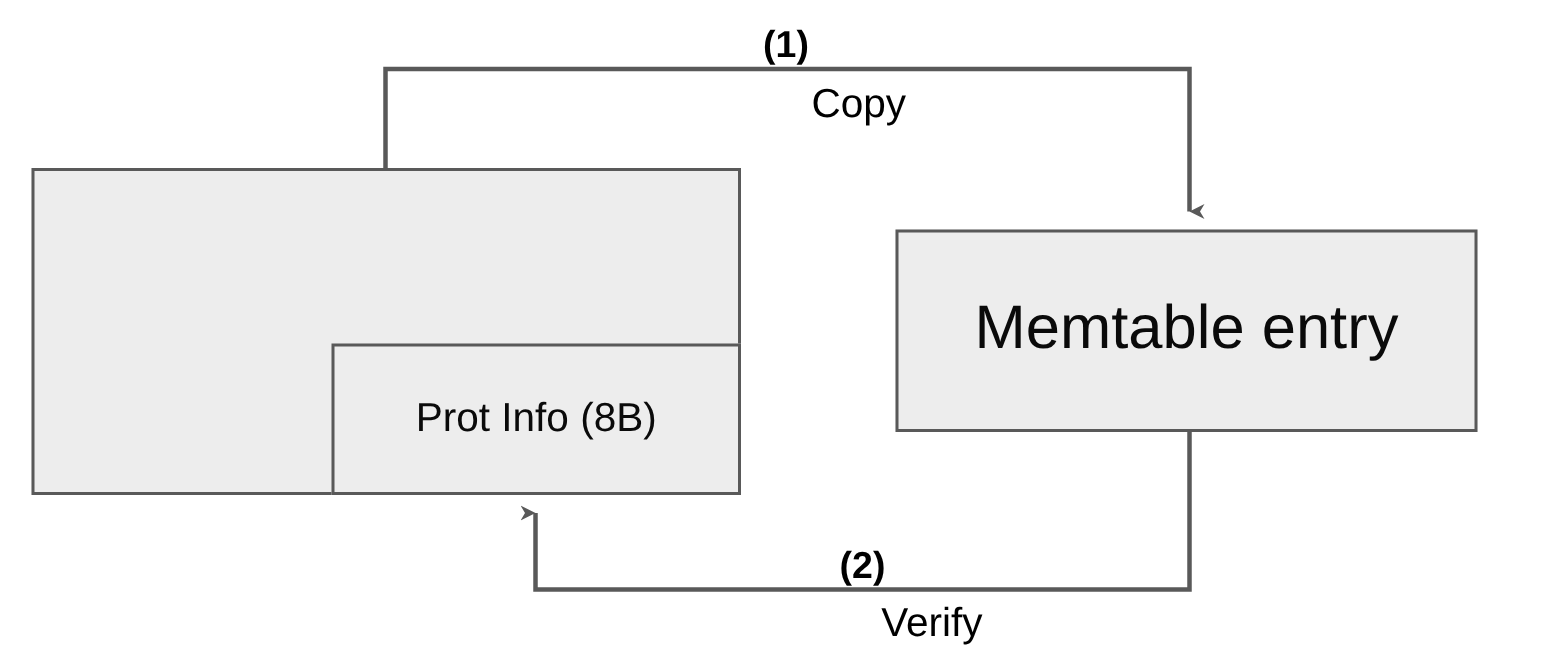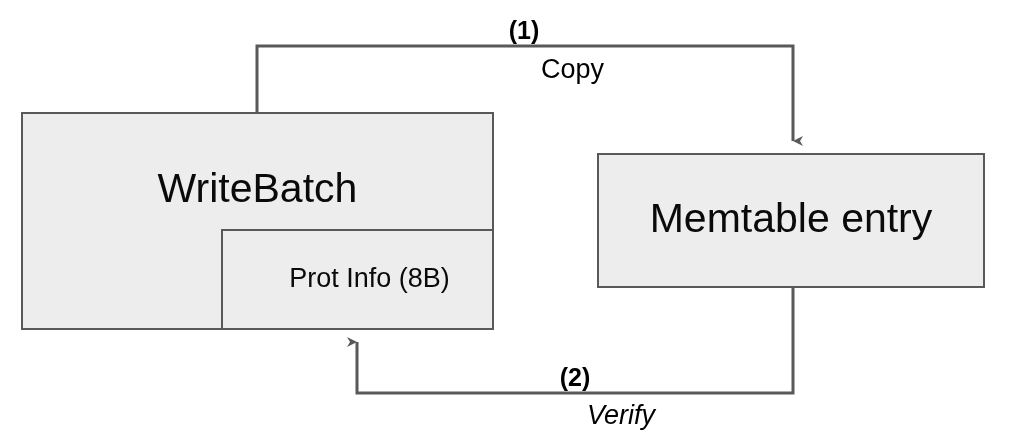--- a/index.html
+++ b/index.html
@@ -54,21 +54,20 @@
     left: 221px;
     top: 229px;
     width: 273px;
     height: 101px;
   }
   #protinfo-label {
     left: 221px;
     top: 265px;
     width: 273px;
     font-size: 27px;
-    padding-left: 12px;
   }
   #memtable-box {
     left: 597px;
     top: 153px;
     width: 388px;
     height: 135px;
   }
   #memtable-label {
     left: 597px;
     top: 198px;
@@ -88,21 +87,21 @@
     position: absolute;
     font-size: 27px;
     color: #000000;
     white-space: nowrap;
     text-align: right;
     line-height: 1;
   }
   #copy-num  { left: 464px; top: 18px;  width: 120px; }
   #copy-name { left: 444px; top: 56px;  width: 160px; }
   #verify-num  { left: 515px; top: 365px; width: 120px; }
-  #verify-name { left: 495px; top: 402px; width: 160px; font-style: italic; }
+  #verify-name { left: 495px; top: 402px; width: 160px; }
 </style>
 </head>
 <body>
 
 <div id="canvas">
 
   <svg class="svg-layer" viewBox="0 0 1034 448" xmlns="http://www.w3.org/2000/svg">
     <defs>
       <marker id="arrowdown" markerWidth="14" markerHeight="14" refX="5" refY="10" orient="auto" markerUnits="userSpaceOnUse">
         <path d="M 0 0 L 5 10 L 10 0 L 5 3 Z" fill="#595959"></path>
@@ -115,21 +114,20 @@
     <g>
       <path d="M 257 112 L 257 46 L 793 46 L 793 141" fill="none" stroke="#595959" stroke-width="3" marker-end="url(#arrowdown)"></path>
     </g>
 
     <g>
       <path d="M 793 288 L 793 393 L 357 393 L 357 342" fill="none" stroke="#595959" stroke-width="3" marker-end="url(#arrowup)"></path>
     </g>
   </svg>
 
   <div class="node-box" id="writebatch-box"></div>
-  <div class="node-label" id="writebatch-label">WriteBatch</div>
 
   <div class="node-box" id="protinfo-box"></div>
   <div class="node-label" id="protinfo-label">Prot Info (8B)</div>
 
   <div class="node-box" id="memtable-box"></div>
   <div class="node-label" id="memtable-label">Memtable entry</div>
 
   <div class="edge-num" id="copy-num">(1)</div>
   <div class="edge-name" id="copy-name">Copy</div>
 

